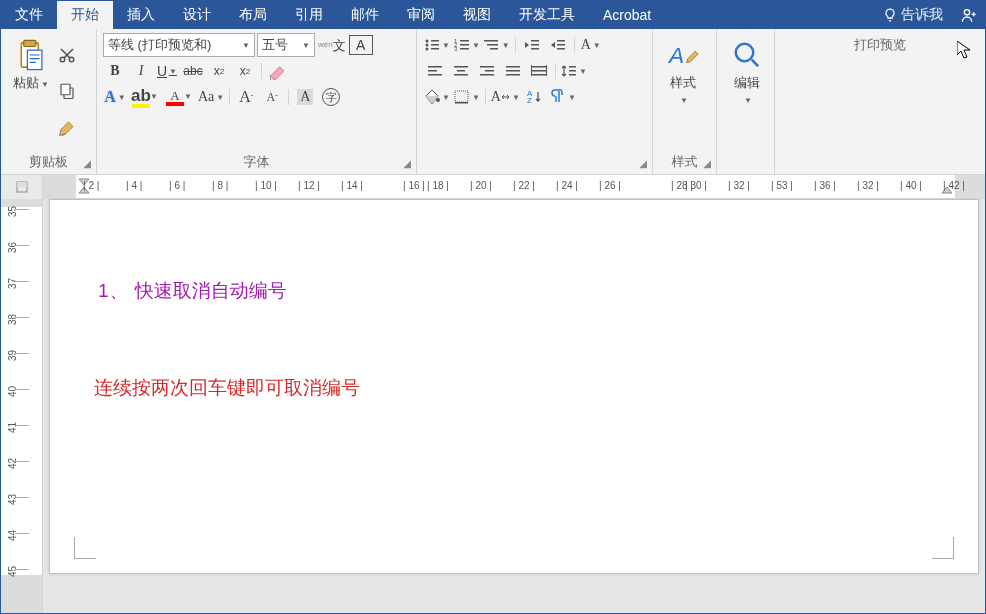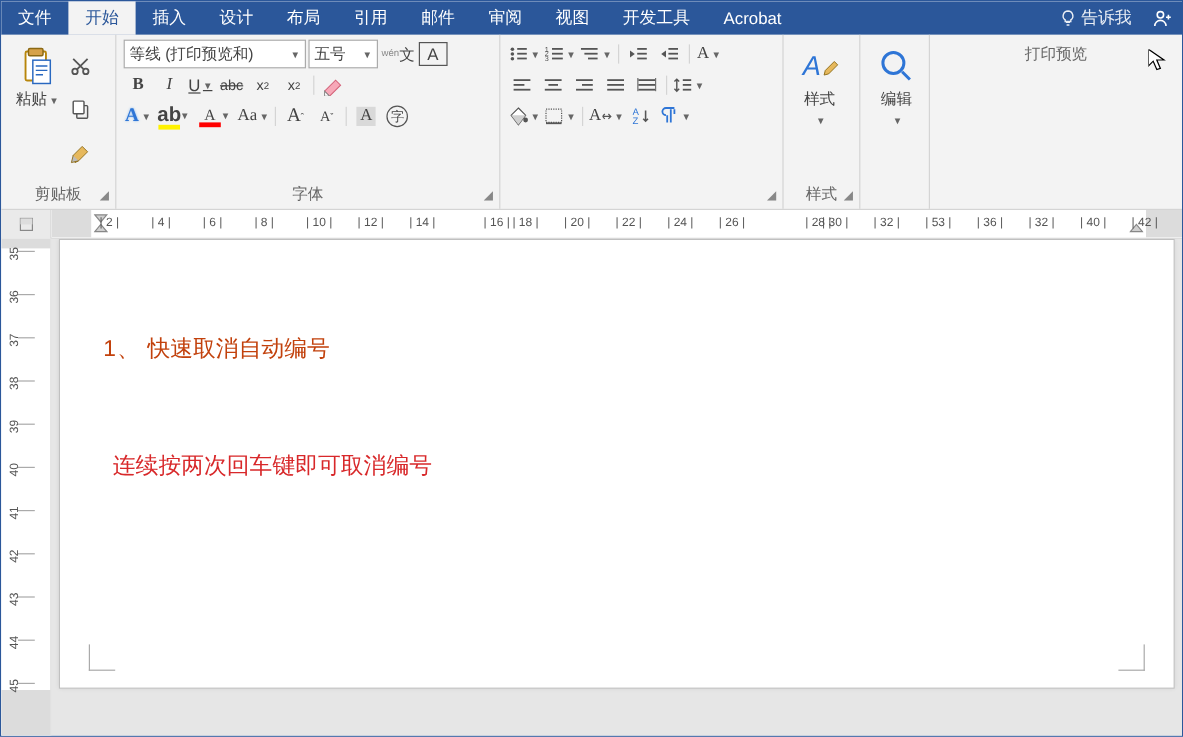--- a/index.html
+++ b/index.html
@@ -42,21 +42,21 @@
 .v-ruler .vnum { position:absolute; left:6px; transform:rotate(-90deg); transform-origin:left top; }
 .v-ruler .gray-top { position:absolute; top:0; left:0; right:0; height:8px; background:#dcdcdc; }
 .v-ruler .gray-bot { position:absolute; bottom:0; left:0; right:0; height:40px; background:#dcdcdc; }
 
 .page-area { flex:1; background:#e6e6e6; position:relative; overflow:hidden; }
 .page { position:absolute; top:0; left:6px; right:6px; background:#fff; height:375px; border:1px solid #c0c0c0; box-shadow:0 0 4px rgba(0,0,0,0.1); }
 .page-corner-br { position:absolute; bottom:14px; right:24px; width:22px; height:22px; border-right:1px solid #aaa; border-bottom:1px solid #aaa; }
 .page-corner-bl { position:absolute; bottom:14px; left:24px; width:22px; height:22px; border-left:1px solid #aaa; border-bottom:1px solid #aaa; }
 
 .doc-text { position:absolute; font-size:19px; }
-.line1 { top:78px; left:36px; color:#c2410c; }
+.line1 { top:78px; left:48px; color:#a21caf; }
 .line1 .num-part { letter-spacing:1px; }
 .line2 { top:175px; left:44px; color:#d8282a; }
 
 svg { display:block; }
 
 .cursor-arrow { position:absolute; right:100px; bottom:2px; pointer-events:none; }
 </style>
 </head>
 <body>
 

